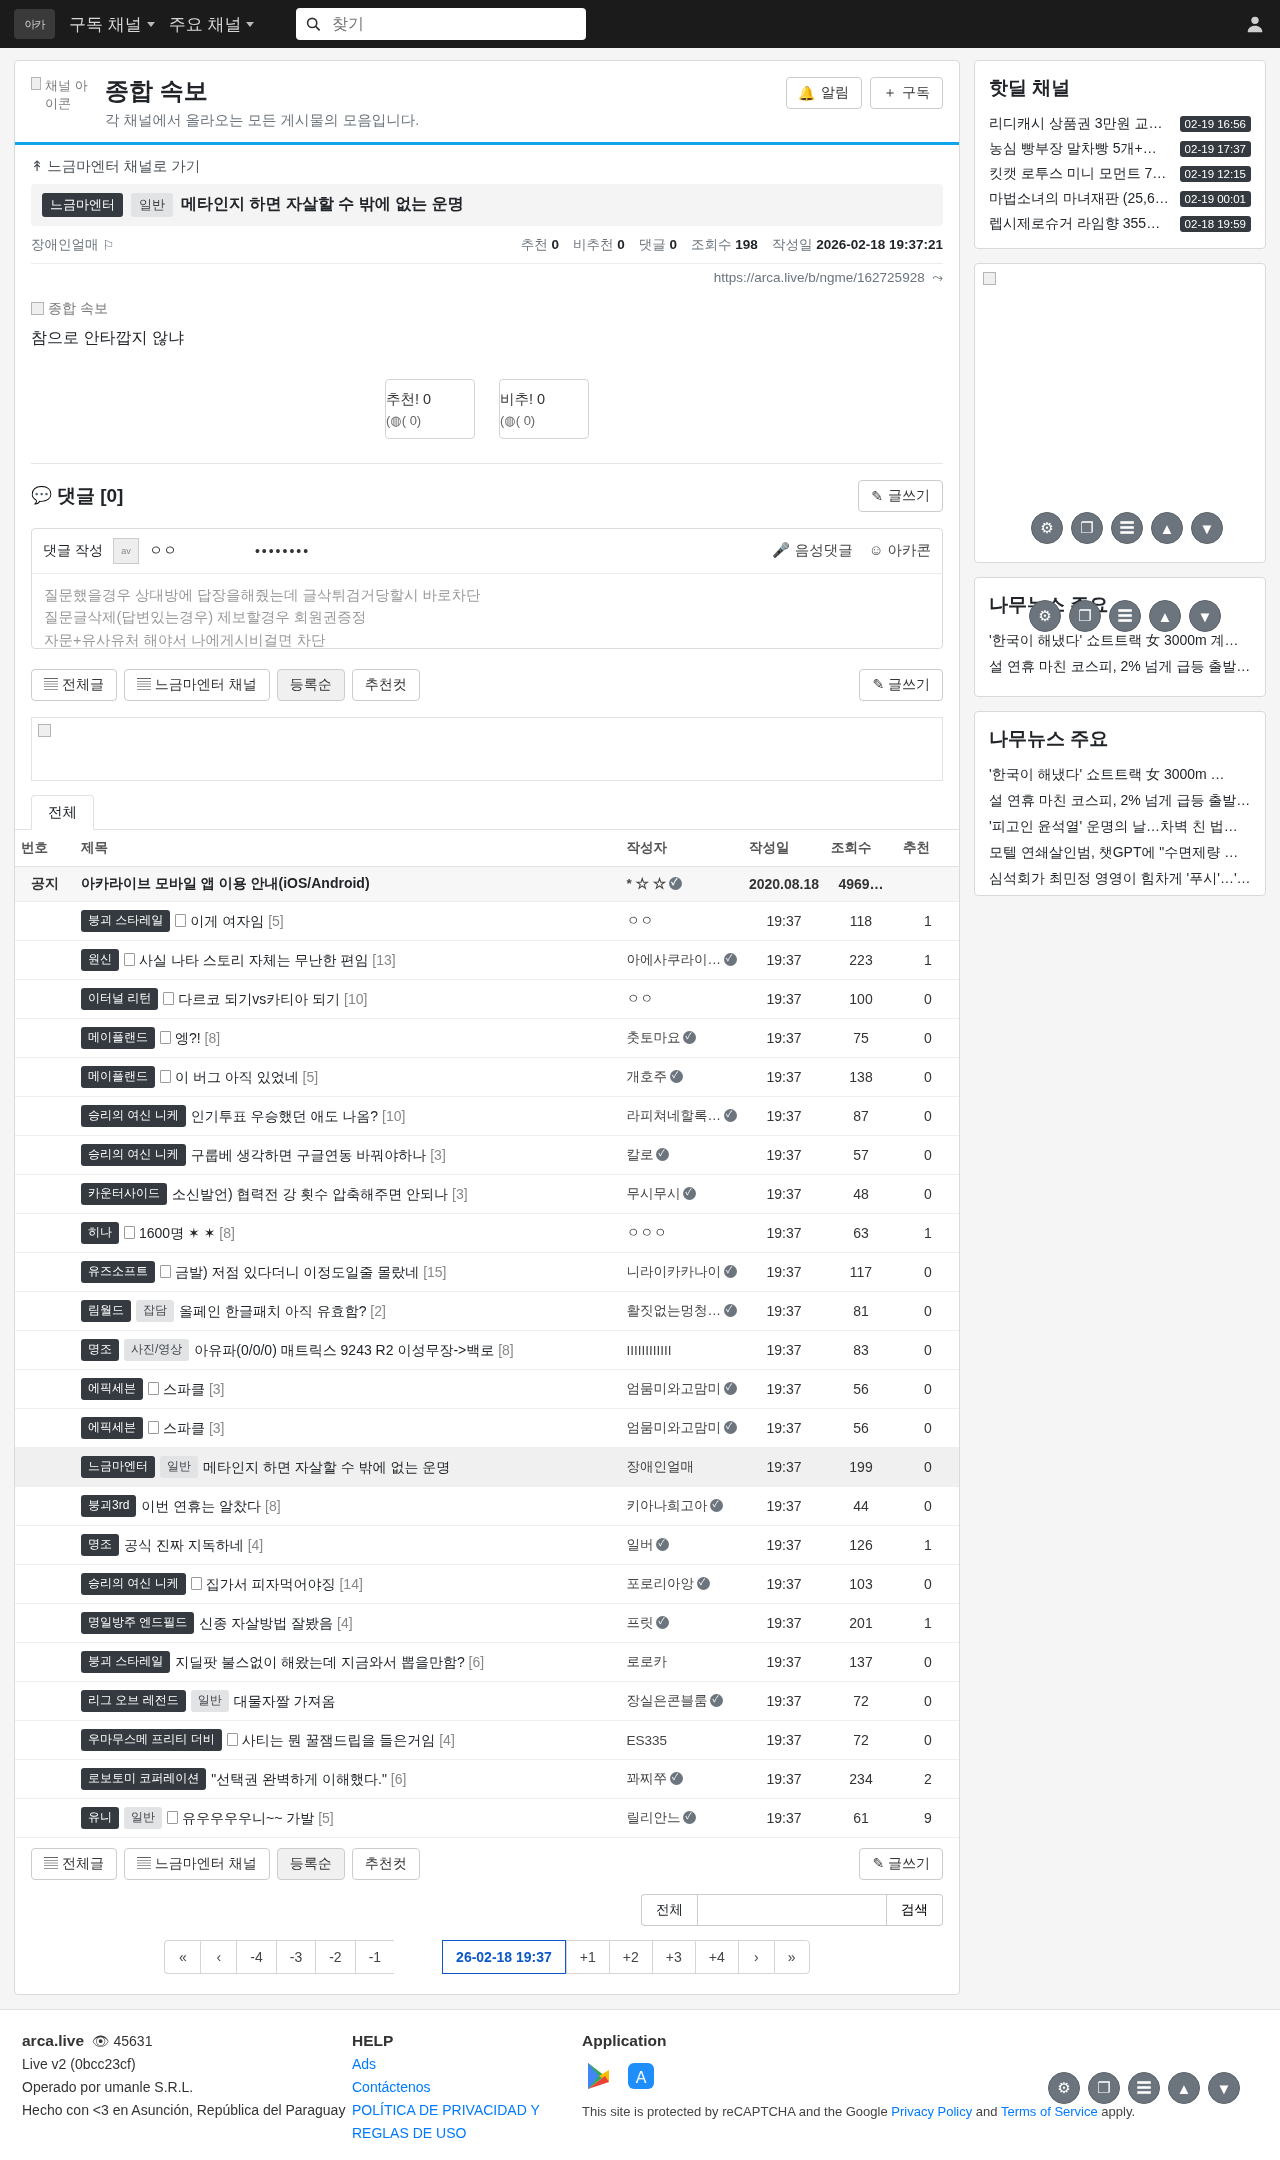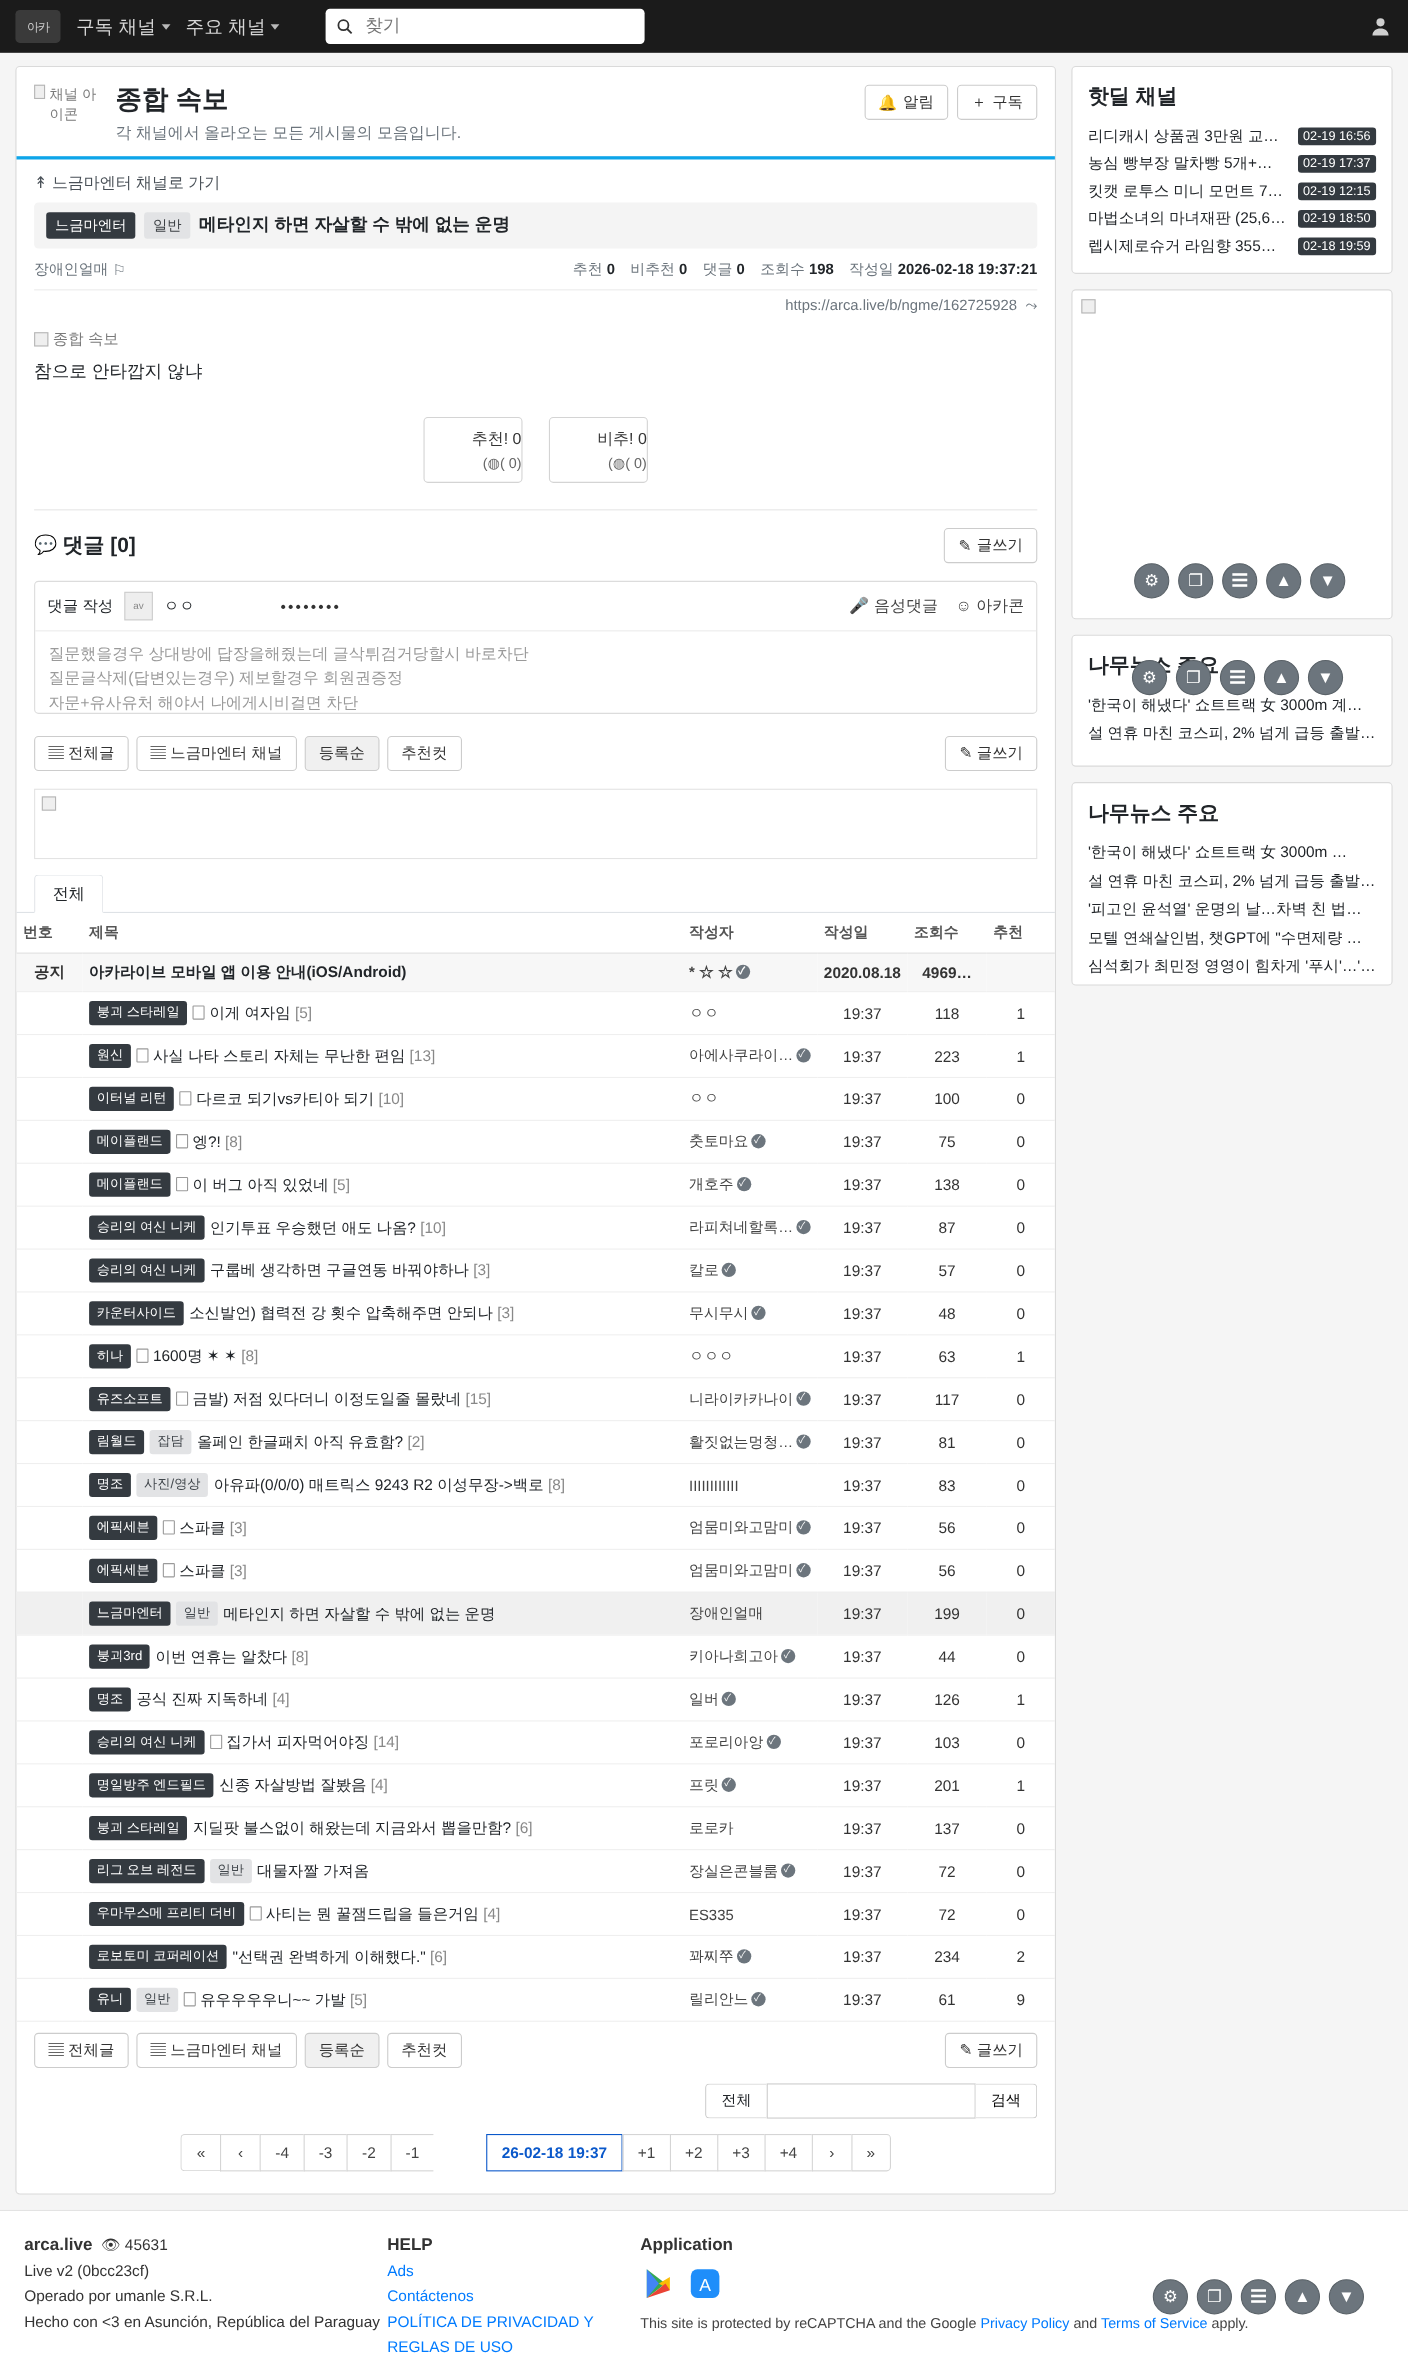--- a/index.html
+++ b/index.html
@@ -73,21 +73,21 @@
   .meta-right { margin-left:auto; display:flex; gap:14px; align-items:center;}
   .meta-right b { color:#212529; font-weight:bold; }
   .url-row { margin:6px 16px 0 16px; text-align:right; font-size:13.5px; color:#6c757d; }
   .art-body { padding:14px 16px 4px 16px; font-size:15px; }
   .art-body .imgline { color:#7a7a7a; font-size:14px; margin-bottom:10px; }
   .art-text { font-size:16px; color:#212529; }
 
   .votes { display:flex; justify-content:center; gap:24px; padding:26px 0 24px 0; }
   .vote-box {
     border:1px solid #d4d4d4; border-radius:4px; width:90px; padding:10px 0;
-    text-align:right; font-size:14.5px; color:#333; cursor:pointer; background:#fff;
+    text-align:left; font-size:14.5px; color:#333; cursor:pointer; background:#fff;
   }
   .vote-box .sub { font-size:13px; color:#666; margin-top:4px; }
 
   .sep { height:1px; background:#e6e6e6; margin:0 16px; }
 
   
   .cmt-head { display:flex; align-items:center; padding:16px; }
   .cmt-head .t { font-size:19px; font-weight:bold; }
   .cmt-box { margin:0 16px 10px 16px; border:1px solid #dcdcdc; border-radius:4px; }
   .cmt-box-top { display:flex; align-items:center; gap:10px; padding:9px 11px; border-bottom:1px solid #ececec; font-size:14px;}
@@ -588,21 +588,21 @@
           <div class="hot-item">
             <span class="hot-txt">농심 빵부장 말차빵 5개+…</span>
             <span class="hot-time">02-19 17:37</span>
           </div>
           <div class="hot-item">
             <span class="hot-txt">킷캣 로투스 미니 모먼트 7…</span>
             <span class="hot-time">02-19 12:15</span>
           </div>
           <div class="hot-item">
             <span class="hot-txt">마법소녀의 마녀재판 (25,6…</span>
-            <span class="hot-time">02-19 18:50</span>
+            <span class="hot-time">02-19 00:01</span>
           </div>
           <div class="hot-item">
             <span class="hot-txt">렙시제로슈거 라임향 355…</span>
             <span class="hot-time">02-18 19:59</span>
           </div>
         </div>
     </div>
 
     <div class="adbox" style="position:relative">
       <span class="broken bk"></span>

